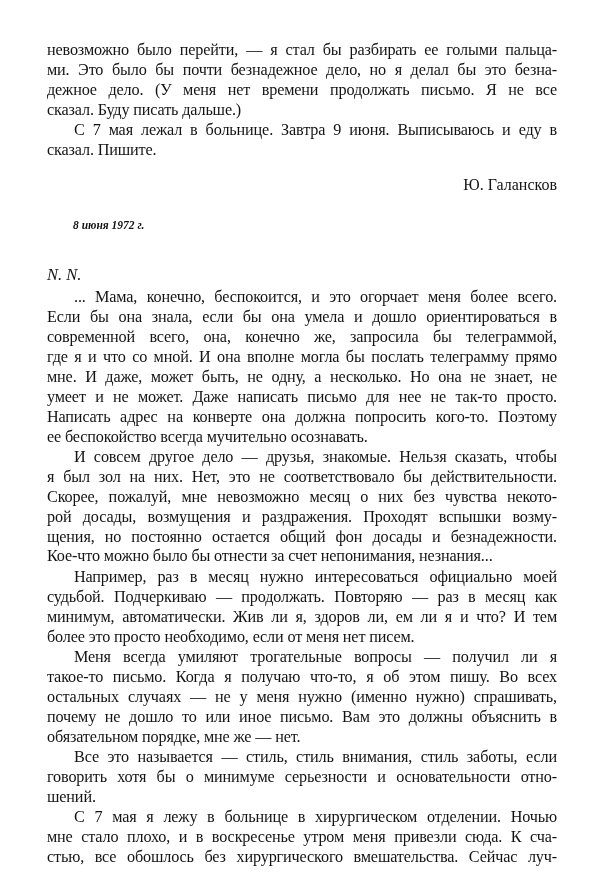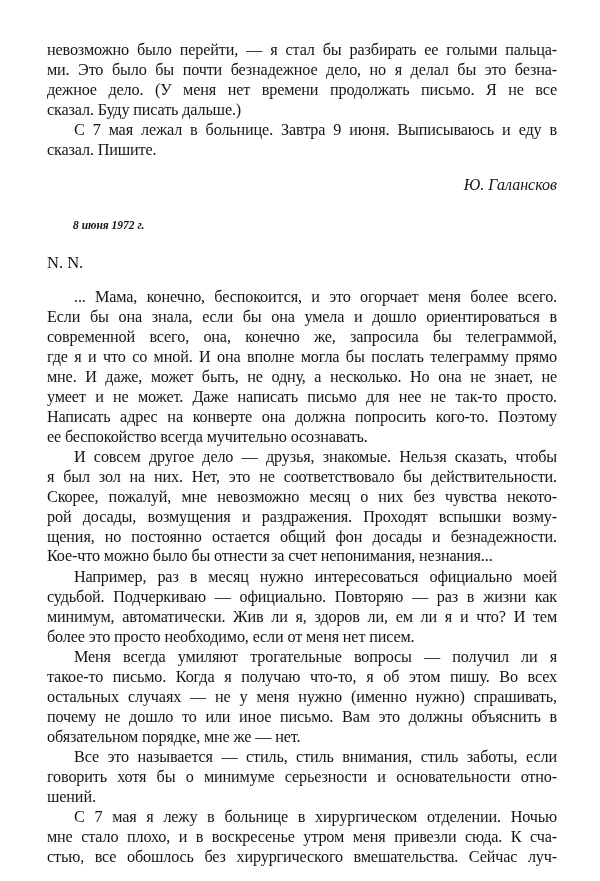--- a/index.html
+++ b/index.html
@@ -36,37 +36,38 @@
     text-align-last: left;
   }
   .line.indent {
     padding-left: 27px;
     width: 483px;
     font-family: Liberation Serif, serif;
   }
   .sig {
     position: absolute;
     right: 0;
-    font-style: italic;
     font-size: 16px;
     line-height: 20px;
   }
   .date {
     position: absolute;
     left: 26px;
     font-size: 11.5px;
     font-weight: bold;
     line-height: 14px;
     font-style: italic;
   }
   .heading {
     position: absolute;
     left: 0;
+    font-style: italic;
     font-size: 16.5px;
     line-height: 20px;
+    margin-top: 12px;
   }
 </style>
 </head>
 <body>
 
 <div class="page">
 
   <div class="line" style="top:40px">невозможно было перейти, — я стал бы разбирать ее голыми пальца-</div>
   <div class="line" style="top:60px">ми. Это было бы почти безнадежное дело, но я делал бы это безна-</div>
   <div class="line" style="top:80px">дежное дело. (У меня нет времени продолжать письмо. Я не все</div>
@@ -89,21 +90,21 @@
   <div class="line last" style="top:427px">ее беспокойство всегда мучительно осознавать.</div>
 
   <div class="line indent" style="top:447px">И совсем другое дело — друзья, знакомые. Нельзя сказать, чтобы</div>
   <div class="line" style="top:467px">я был зол на них. Нет, это не соответствовало бы действительности.</div>
   <div class="line" style="top:487px">Скорее, пожалуй, мне невозможно месяц о них без чувства некото-</div>
   <div class="line" style="top:507px">рой досады, возмущения и раздражения. Проходят вспышки возму-</div>
   <div class="line" style="top:527px">щения, но постоянно остается общий фон досады и безнадежности.</div>
   <div class="line last" style="top:546px">Кое-что можно было бы отнести за счет непонимания, незнания...</div>
 
   <div class="line indent" style="top:567px">Например, раз в месяц нужно интересоваться официально моей</div>
-  <div class="line" style="top:587px">судьбой. Подчеркиваю — официально. Повторяю — раз в жизни как</div>
+  <div class="line" style="top:587px">судьбой. Подчеркиваю — продолжать. Повторяю — раз в месяц как</div>
   <div class="line" style="top:607px">минимум, автоматически. Жив ли я, здоров ли, ем ли я и что? И тем</div>
   <div class="line last" style="top:627px">более это просто необходимо, если от меня нет писем.</div>
 
   <div class="line indent" style="top:647px">Меня всегда умиляют трогательные вопросы — получил ли я</div>
   <div class="line" style="top:667px">такое-то письмо. Когда я получаю что-то, я об этом пишу. Во всех</div>
   <div class="line" style="top:687px">остальных случаях — не у меня нужно (именно нужно) спрашивать,</div>
   <div class="line" style="top:707px">почему не дошло то или иное письмо. Вам это должны объяснить в</div>
   <div class="line last" style="top:727px">обязательном порядке, мне же — нет.</div>
 
   <div class="line indent" style="top:747px">Все это называется — стиль, стиль внимания, стиль заботы, если</div>

